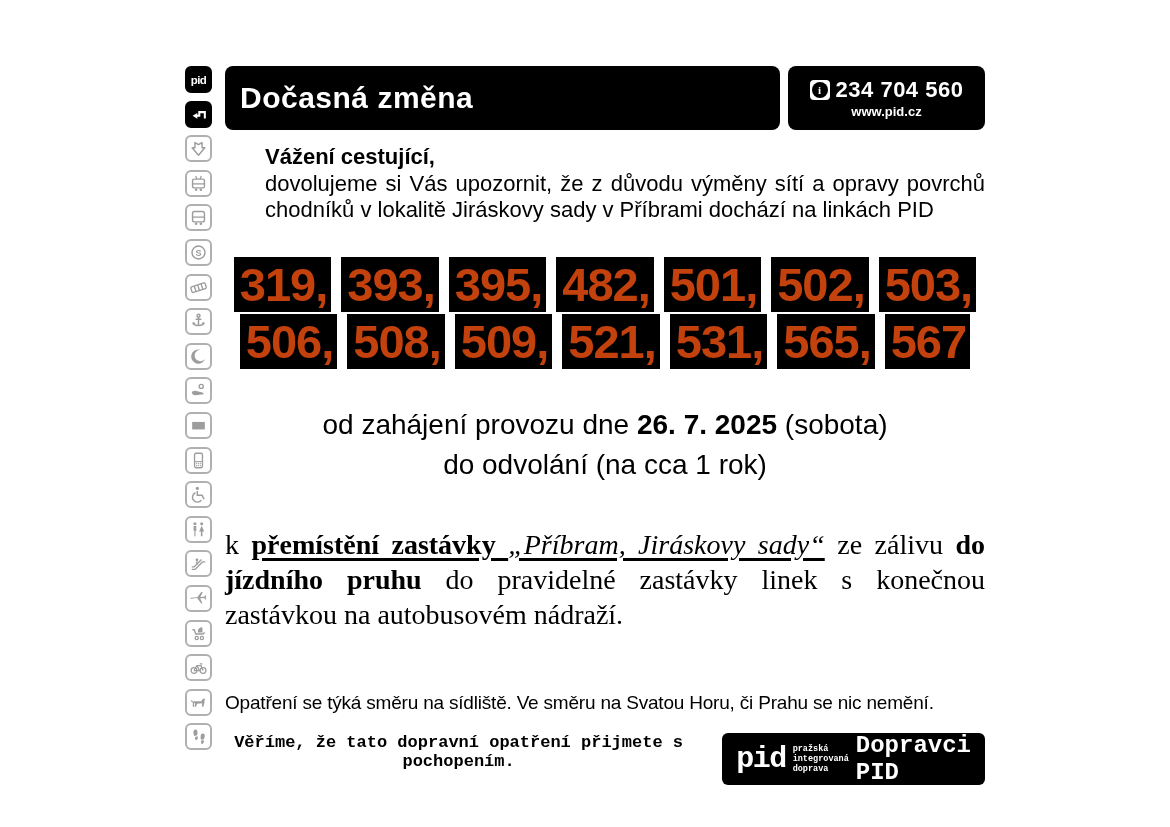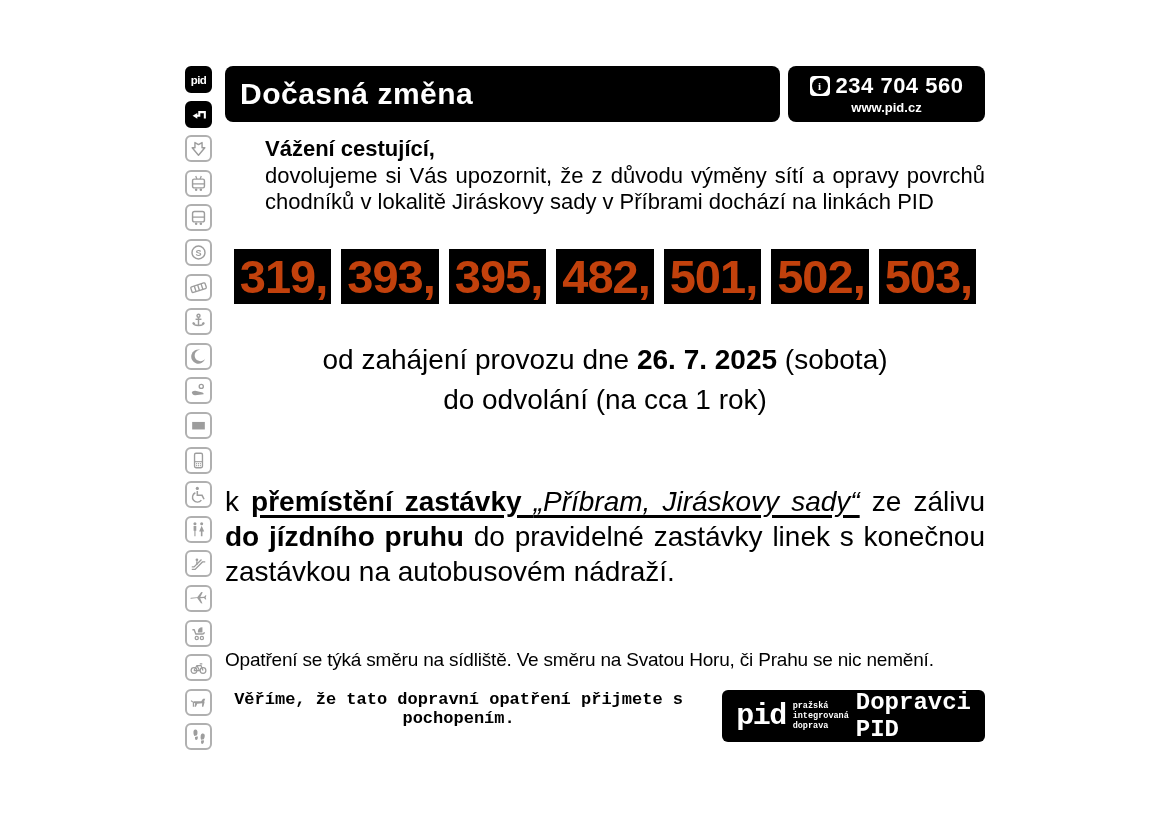--- a/index.html
+++ b/index.html
@@ -13,21 +13,21 @@
   .icon-tile{
     width:27px;height:27px;box-sizing:border-box;border-radius:6px;
     border:2px solid #b0b0b0;color:#9d9d9d;background:#fff;
     display:flex;align-items:center;justify-content:center;flex:0 0 auto;
   }
   .icon-tile svg{width:19px;height:19px;display:block;}
   .icon-tile.solid{background:#000;border-color:#000;color:#fff;}
   .icon-tile .pid-mini{font-weight:bold;font-size:11.5px;color:#fff;letter-spacing:-0.5px;}
   
   .main{margin-left:40px;width:760px;}
-  .header-row{display:flex;gap:8px;height:56px;}
+  .header-row{display:flex;gap:8px;height:64px;}
   .title-bar{
     flex:1;background:#000;border-radius:8px;color:#fff;
     display:flex;align-items:center;padding-left:15px;box-sizing:border-box;
   }
   .title-bar .title{font-size:30px;font-weight:bold;letter-spacing:0.5px;}
   .phone-box{
     flex:0 0 197px;background:#000;border-radius:8px;color:#fff;
     display:flex;flex-direction:column;align-items:center;justify-content:center;box-sizing:border-box;
   }
   .phone-line{display:flex;align-items:center;gap:6px;}
@@ -50,21 +50,21 @@
   .chip-row{white-space:nowrap;}
   .chip-row + .chip-row{margin-top:2px;}
   .chip{
     display:inline-block;background:#000;color:#c2410c;
     font-size:47px;font-weight:bold;line-height:55px;
     padding:0 4px 0 6px;margin:0 5px;letter-spacing:-1px;
   }
   
   .validity{margin-top:36px;text-align:center;font-size:28px;line-height:40px;}
   
-  .change{margin-top:64px;font-size:28px;line-height:35px;text-align:justify;}
+  .change{margin-top:42px;font-size:28px;line-height:35px;text-align:justify;font-family:Liberation Serif, serif;}
   .u{text-decoration:underline;text-decoration-thickness:2.5px;text-underline-offset:4px;}
   
   .note{margin-top:60px;font-size:19px;letter-spacing:-0.2px;white-space:nowrap;}
   
   .footer-row{margin-top:17px;display:flex;align-items:flex-start;font-family:Liberation Mono, monospace;}
   .closing{flex:1;text-align:center;font-size:17px;font-weight:bold;padding-right:30px;}
   .brand-box{
     flex:0 0 255px;height:52px;background:#000;border-radius:6px;color:#fff;
     display:flex;align-items:center;box-sizing:border-box;padding:0 14px;gap:7px;
   }
@@ -238,20 +238,21 @@
       </div>
     </div>
 
     <p class="intro">
       <span class="salutation">Vážení cestující,</span><br>
       <span>dovolujeme si Vás upozornit, že z důvodu výměny sítí a opravy povrchů chodníků v lokalitě Jiráskovy sady v Příbrami dochází na linkách PID</span>
     </p>
 
     <div class="lines-block" id="lines-block">
         <div class="chip-row"><span class="chip">319,</span><span class="chip">393,</span><span class="chip">395,</span><span class="chip">482,</span><span class="chip">501,</span><span class="chip">502,</span><span class="chip">503,</span></div>
+        <div class="chip-row"><span class="chip">506,</span><span class="chip">508,</span><span class="chip">509,</span><span class="chip">521,</span><span class="chip">531,</span><span class="chip">565,</span><span class="chip">567</span></div>
       </div>
 
     <div class="validity">
       <div id="validity-line1"><span>od </span><span style="font-weight: normal;">zahájení provozu</span><span> dne </span><span style="font-weight: bold;">26. 7. 2025</span><span> (sobota)</span></div>
       <div>do odvolání (na cca 1 rok)</div>
     </div>
 
     <p class="change" id="change-paragraph"><span>k </span><span class="u" style="font-weight: bold;">přemístění zastávky </span><span class="u" style="font-style: italic;">„Příbram, Jiráskovy sady“</span><span> ze zálivu </span><span style="font-weight: bold;">do jízdního pruhu</span><span> do pravidelné zastávky linek s konečnou zastávkou na autobusovém nádraží.</span></p>
 
     <p class="note">Opatření se týká směru na sídliště. Ve směru na Svatou Horu, či Prahu se nic nemění.</p>

